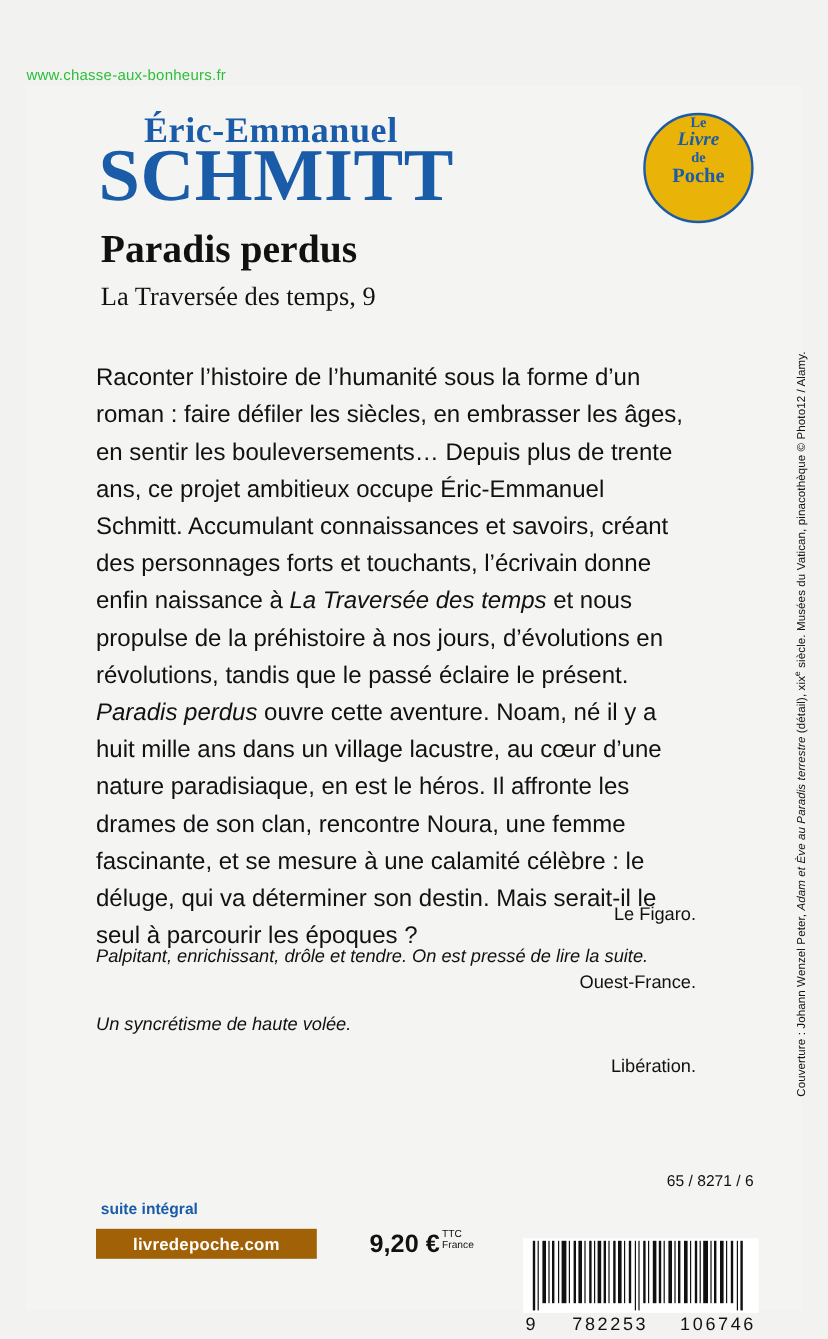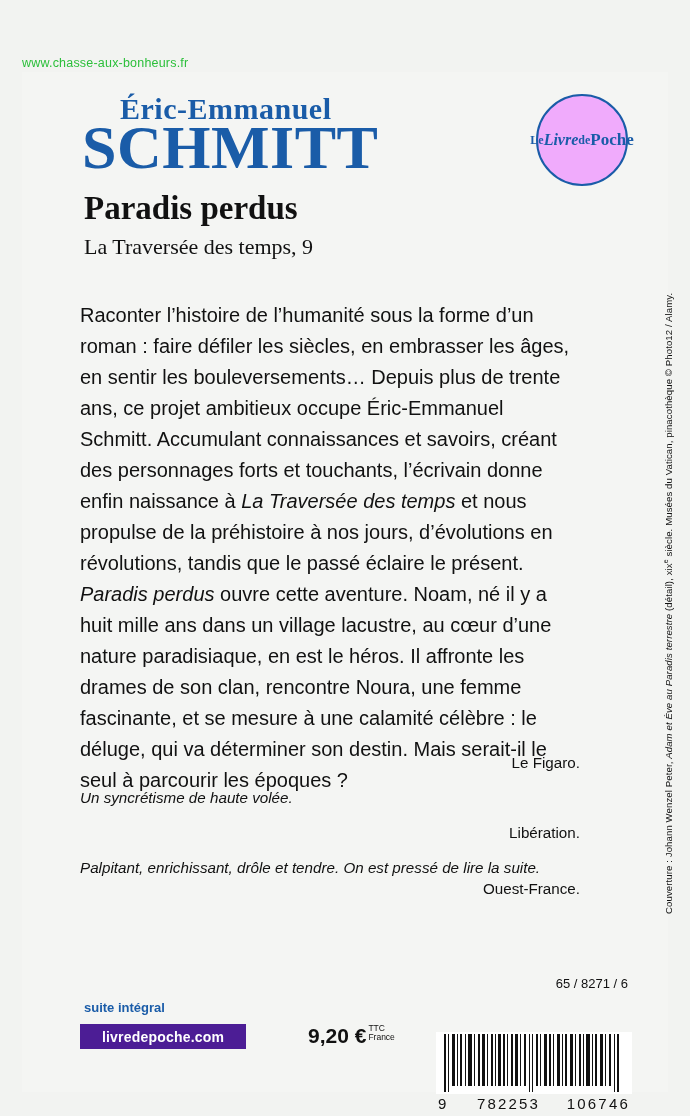--- a/index.html
+++ b/index.html
@@ -44,25 +44,26 @@
   }
 
   
   .roundel {
     position: absolute;
     right: 40px;
     top: 22px;
     width: 88px;
     height: 88px;
     border-radius: 50%;
-    background: #f0abfc;
+    background: #eab308;
     border: 2.5px solid #1a5ca8;
     display: flex;
+    flex-direction: column;
     align-items: center;
-    justify-content: center;
+    justify-content: flex-start;
     line-height: 1.05;
   }
   .roundel .l1 { font-size: 12px; color: #1a5ca8; font-family: "Liberation Serif", serif; font-weight: bold;}
   .roundel .l2 { font-size: 16px; color: #1a5ca8; font-family: "Liberation Serif", serif; font-weight: bold; font-style: italic;}
   .roundel .l3 { font-size: 17px; color: #1a5ca8; font-family: "Liberation Serif", serif; font-weight: bold;}
 
   .author-first {
     position: absolute;
     left: 62px;
     top: 20px;
@@ -156,23 +157,23 @@
     left: 62px;
     top: 928px;
     font-size: 13px;
     font-weight: bold;
     color: #1a5ca8;
   }
   .lp-button {
     position: absolute;
     left: 58px;
     top: 952px;
-    width: 166px;
+    width: 184px;
     height: 25px;
-    background: #4c1d95;
+    background: #a16207;
     color: #ffffff;
     font-size: 14px;
     font-weight: bold;
     display: flex;
     align-items: center;
     justify-content: center;
     letter-spacing: 0.2px;
   }
 
   .price {
@@ -257,26 +258,26 @@
 
     <div class="blurb">
       <span>Raconter l’histoire de l’humanité sous la forme d’un roman : faire défiler les siècles, en embrasser les âges, en sentir les bouleversements… Depuis plus de trente ans, ce projet ambitieux occupe Éric-Emmanuel Schmitt. Accumulant connaissances et savoirs, créant des personnages forts et touchants, l’écrivain donne enfin naissance à </span><em>La Traversée des temps</em><span> et nous propulse de la préhistoire à nos jours, d’évolutions en révolutions, tandis que le passé éclaire le présent. </span><em>Paradis perdus</em><span> ouvre cette aventure. Noam, né il y a huit mille ans dans un village lacustre, au cœur d’une nature paradisiaque, en est le héros. Il affronte les drames de son clan, rencontre Noura, une femme fascinante, et se mesure à une calamité célèbre : le déluge, qui va déterminer son destin. Mais serait-il le seul à parcourir les époques ?</span>
     </div>
 
     <div class="quotes">
       <div class="quote-block">
         <div class="quote-src">Le Figaro.</div>
       </div>
       <div class="quote-block">
+        <div class="quote-text">Palpitant, enrichissant, drôle et tendre. On est pressé de lire la suite.</div>
+        <div class="quote-src inline">Ouest-France.</div>
+      </div>
+      <div class="quote-block">
         <div class="quote-text">Un syncrétisme de haute volée.</div>
         <div class="quote-src" style="margin-top:14px;">Libération.</div>
-      </div>
-      <div class="quote-block">
-        <div class="quote-text">Palpitant, enrichissant, drôle et tendre. On est pressé de lire la suite.</div>
-        <div class="quote-src inline">Ouest-France.</div>
       </div>
     </div>
 
     <div class="credits">
       <span>Couverture : Johann Wenzel Peter, </span><em>Adam et Ève au Paradis terrestre</em><span> (détail), xix</span><span class="sup">e</span><span> siècle. Musées du Vatican, pinacothèque © Photo12 / Alamy.</span>
     </div>
 
     <div class="texte-integral">suite intégral</div>
     <div class="lp-button">livredepoche.com</div>
 

